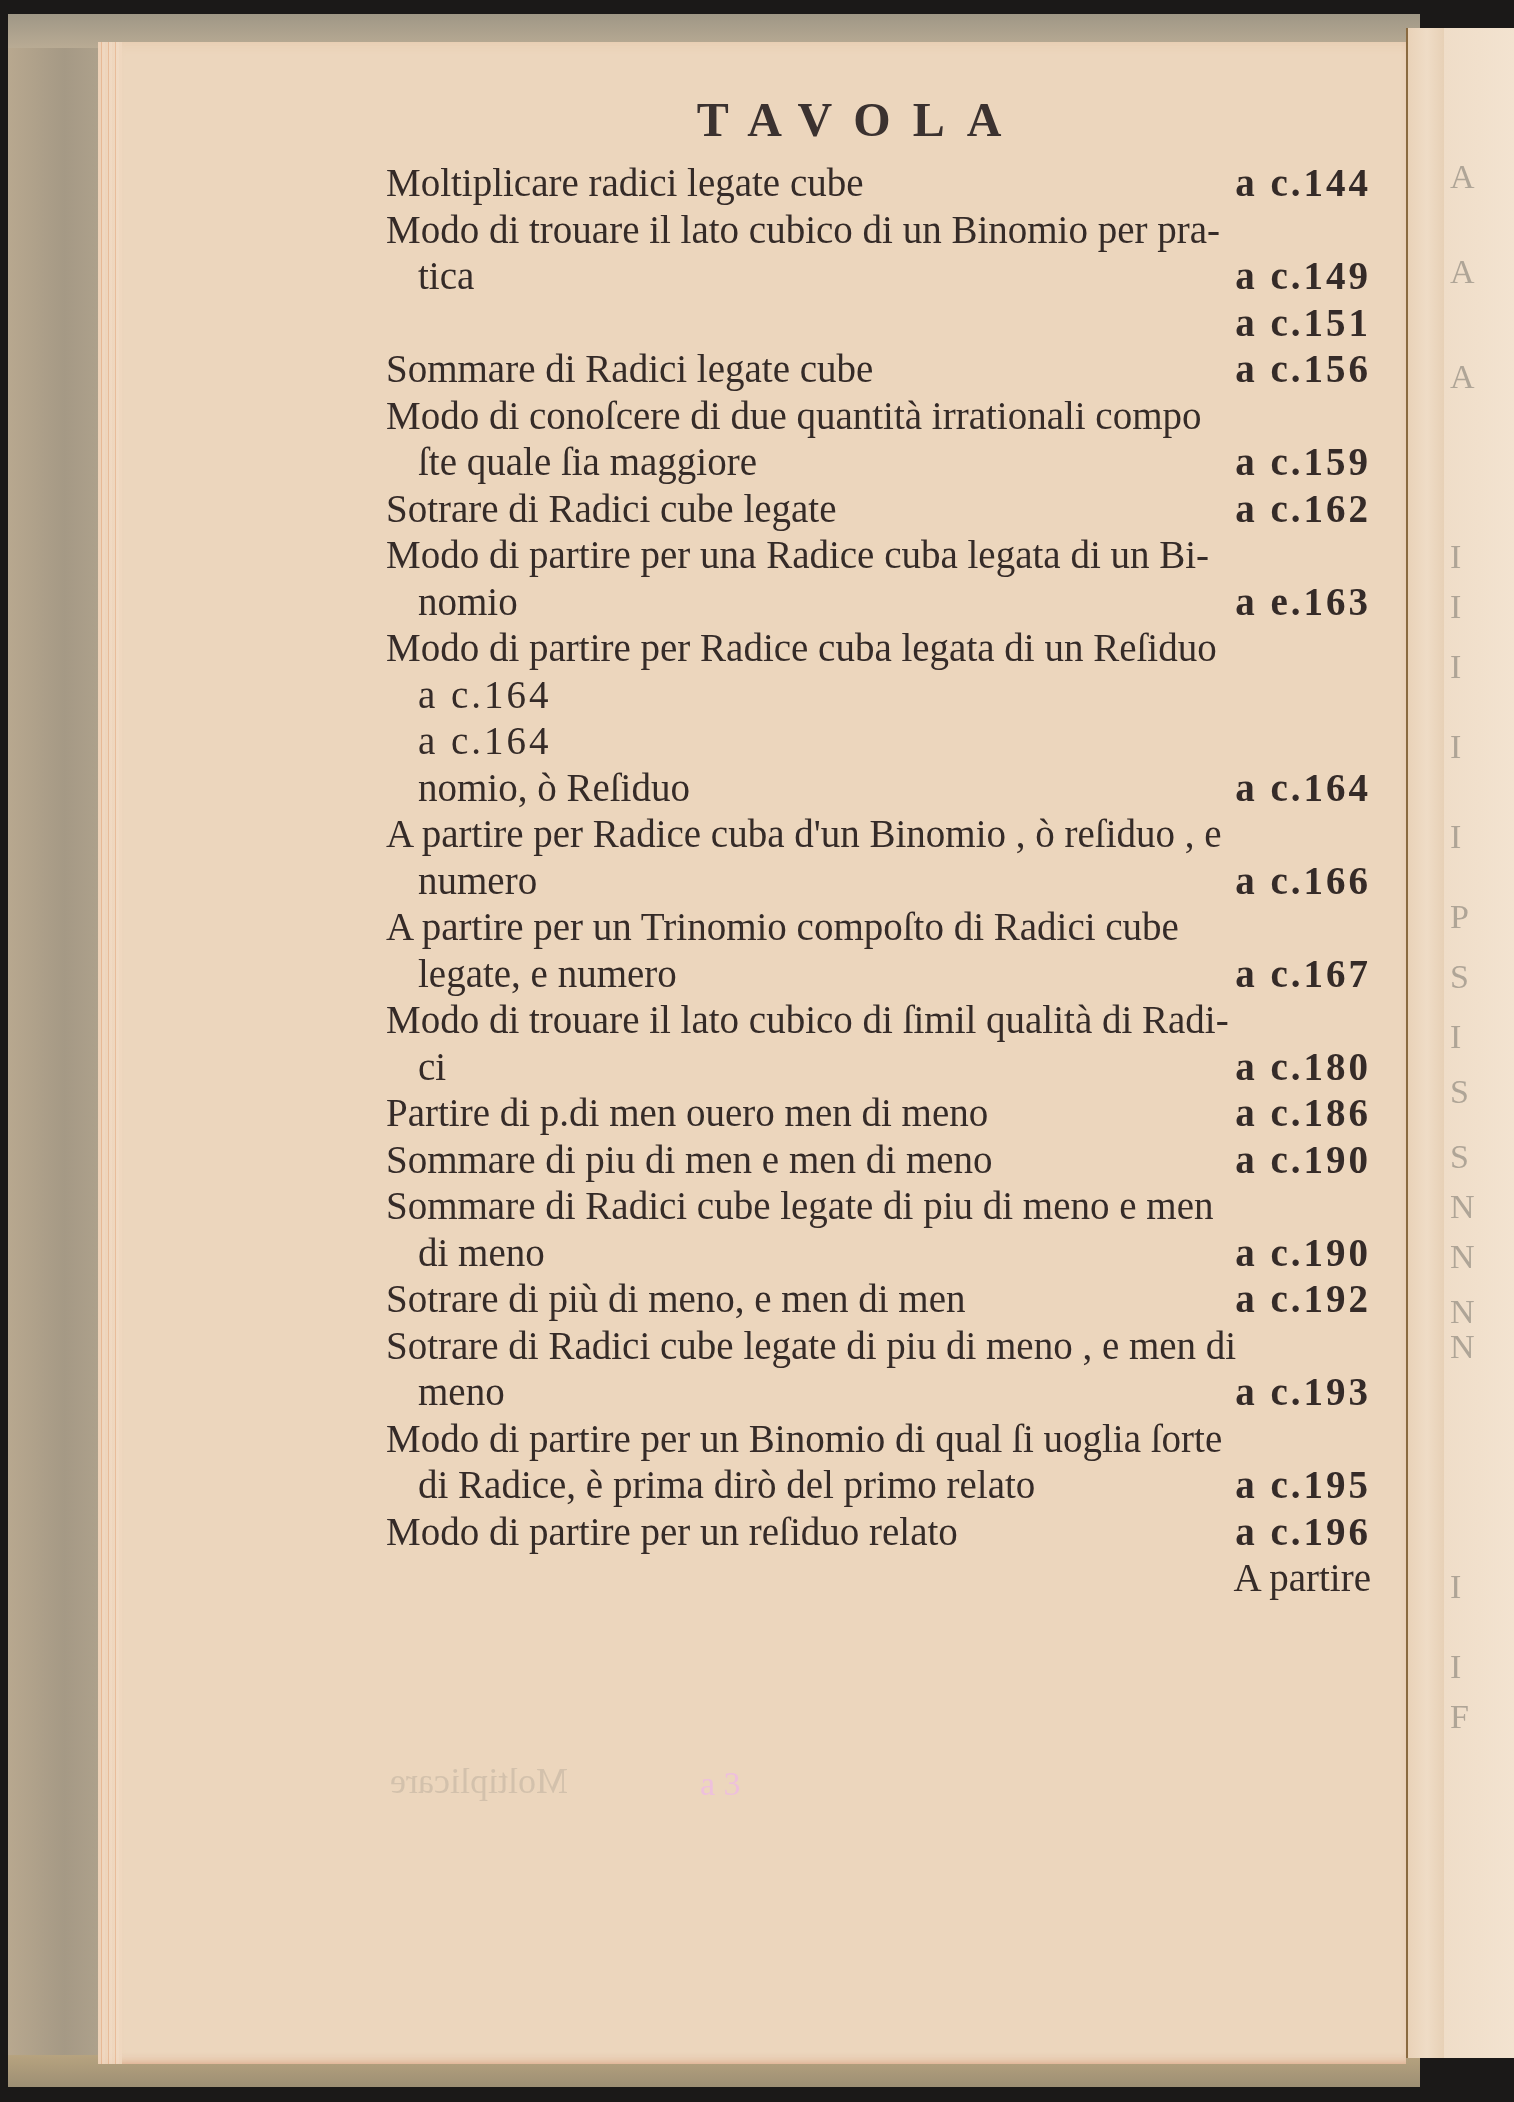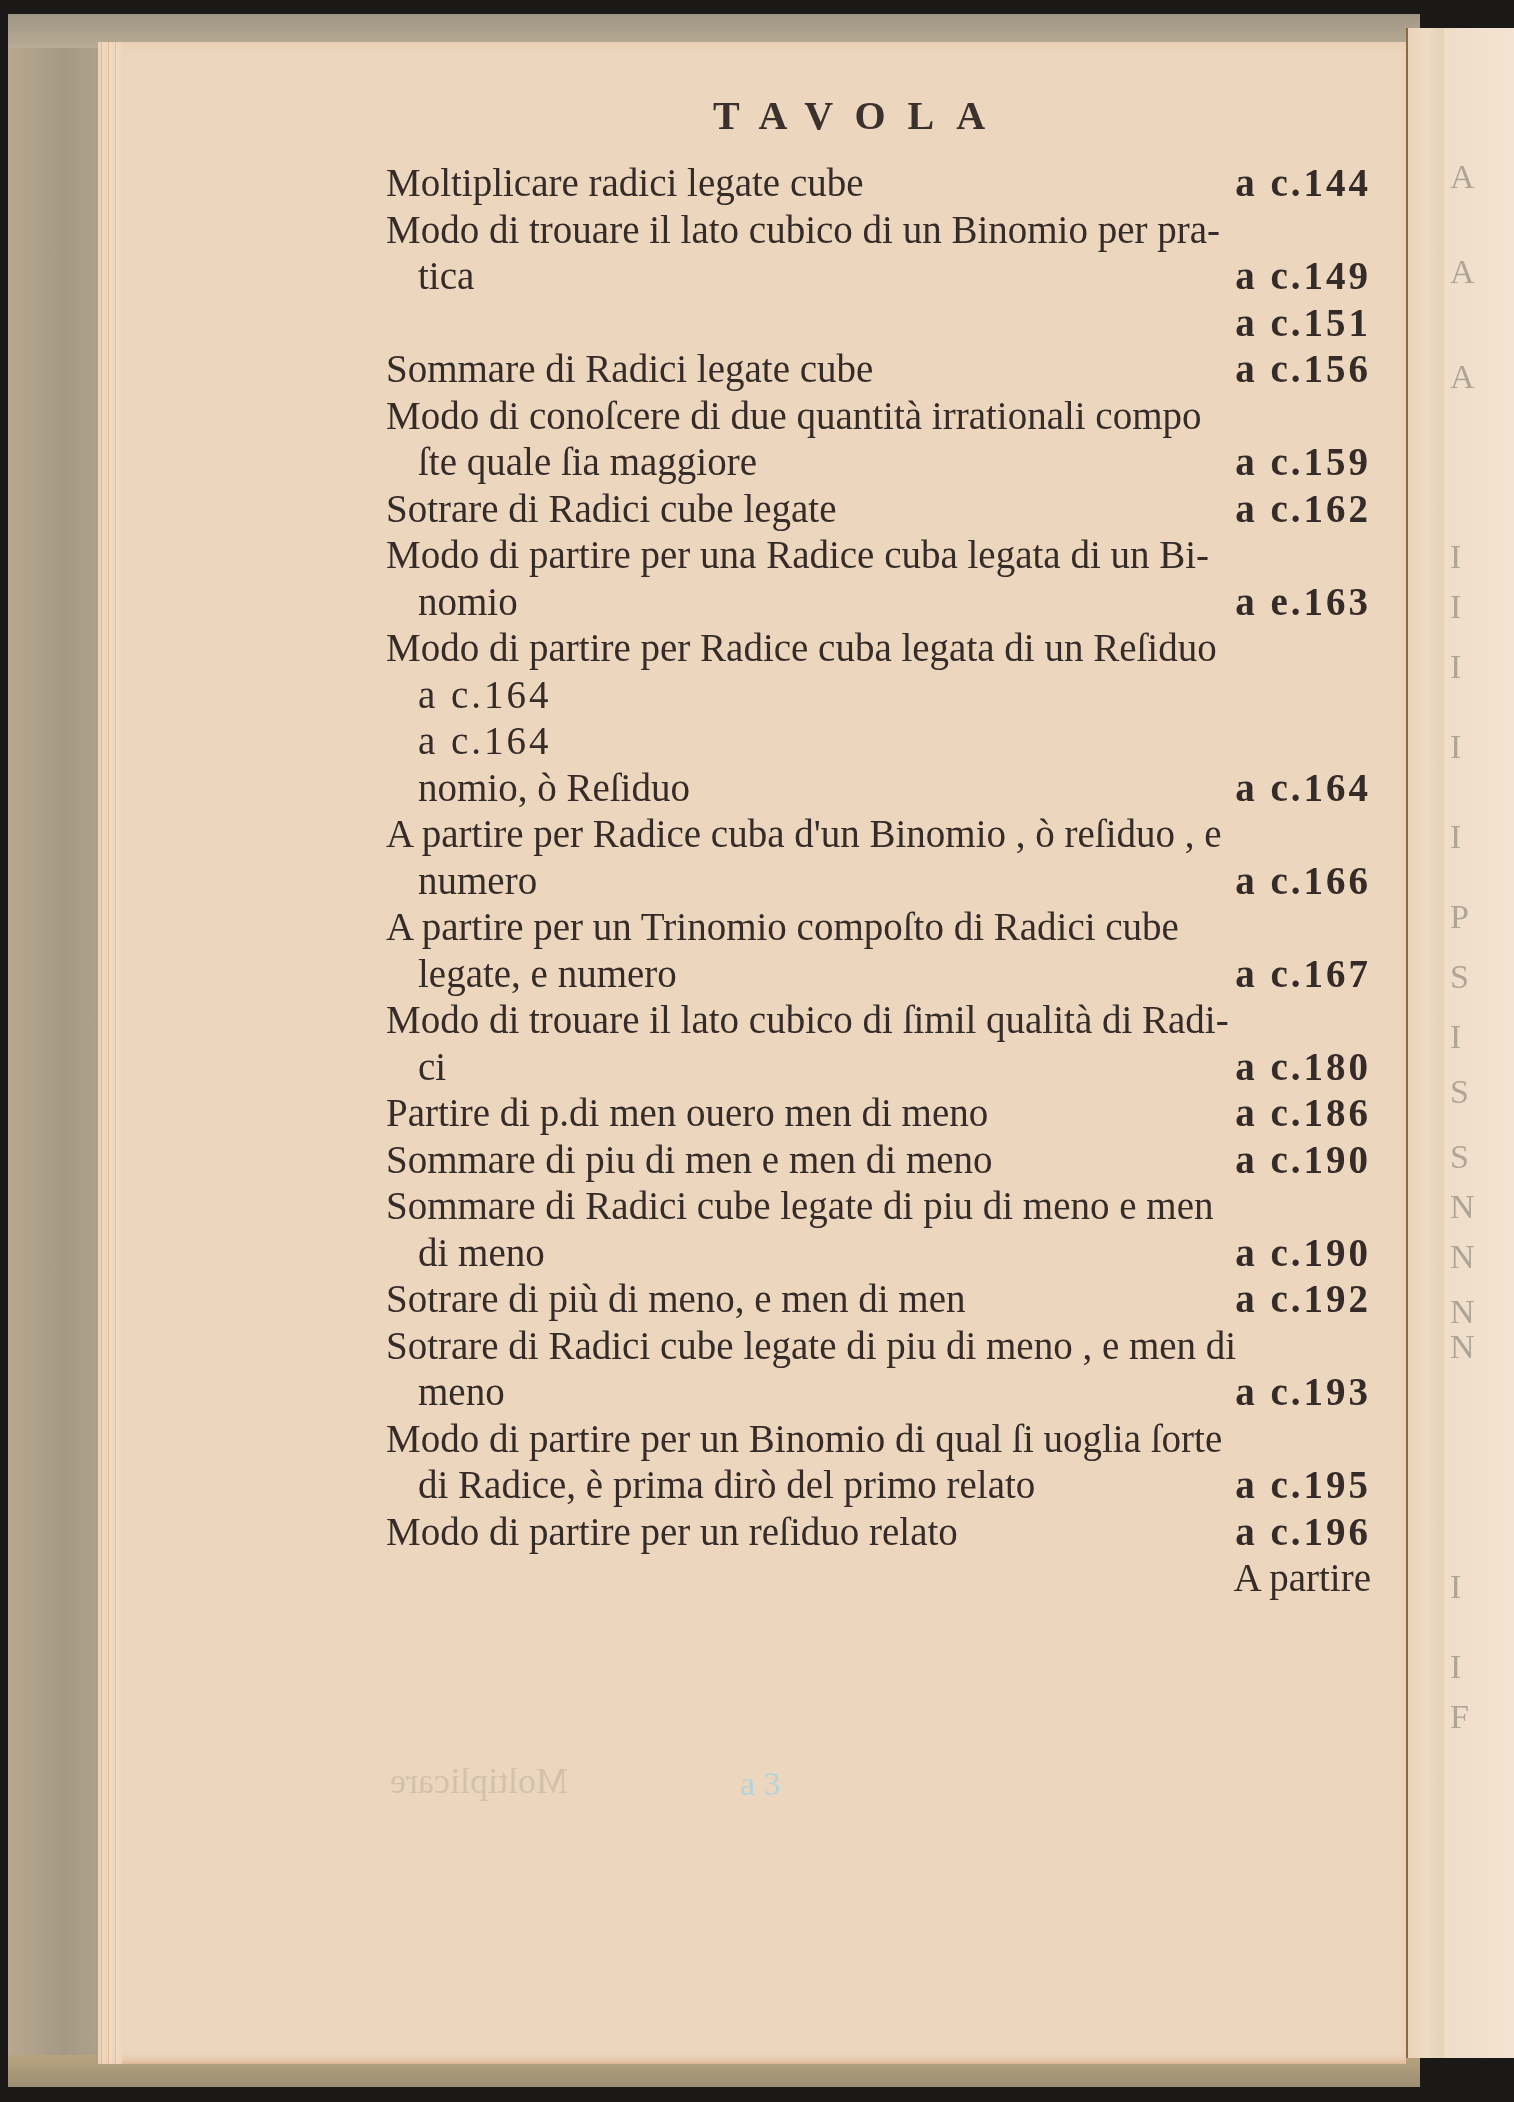--- a/index.html
+++ b/index.html
@@ -42,21 +42,21 @@
     background:linear-gradient(90deg,#efddc8,#f3e3d0);
     overflow:hidden;
   }
   .neighbor-letter {
     position:absolute; left:6px; color:#9a9286;
     font-size:34px; font-family:"Liberation Serif",serif;
     opacity:0.75;
   }
   .title {
     position:absolute; left:0; width:100%; top:92px; text-align:center;
-    font-size:40px; letter-spacing:22px; color:#3b3230; font-weight:bold;
+    font-size:48px; letter-spacing:22px; color:#3b3230; font-weight:bold;
   }
   .title-wrap { position:absolute; left:340px; width:1040px; top:0; height:200px; }
   .toc {
     position:absolute; left:362px; top:160px; width:985px;margin-left:24px;
   }
   .line {
     position:relative; height:46.5px; line-height:46.5px;
     font-size:39px; color:#352b28; white-space:nowrap;
   }
   .line .txt { position:absolute; left:0; }
@@ -64,21 +64,21 @@
   .line .pg { position:absolute; right:0; letter-spacing:3px;font-weight:bold; }
   .line .pg-left { position:absolute; left:32px; letter-spacing:3px; }
   .catchword {
     position:absolute; right:0; font-size:39px; color:#352b28;font-family:Liberation Serif, serif;
   }
   .bleed {
     position:absolute; color:#b5a998; opacity:0.45; font-size:36px;
     transform:scaleX(-1);
   }
   .signature {
-    position:absolute; color:#7dd3fc; opacity:0.5; font-size:34px;margin-left:40px;
+    position:absolute; color:#f0abfc; opacity:0.5; font-size:34px;
   }
 </style>
 </head>
 <body>
 
 <div class="cover"></div>
 <div class="cover-top"></div>
 <div class="cover-bottom"></div>
 <div class="neighbor-strip"></div>
 <div class="neighbor-page" id="neighbor">

